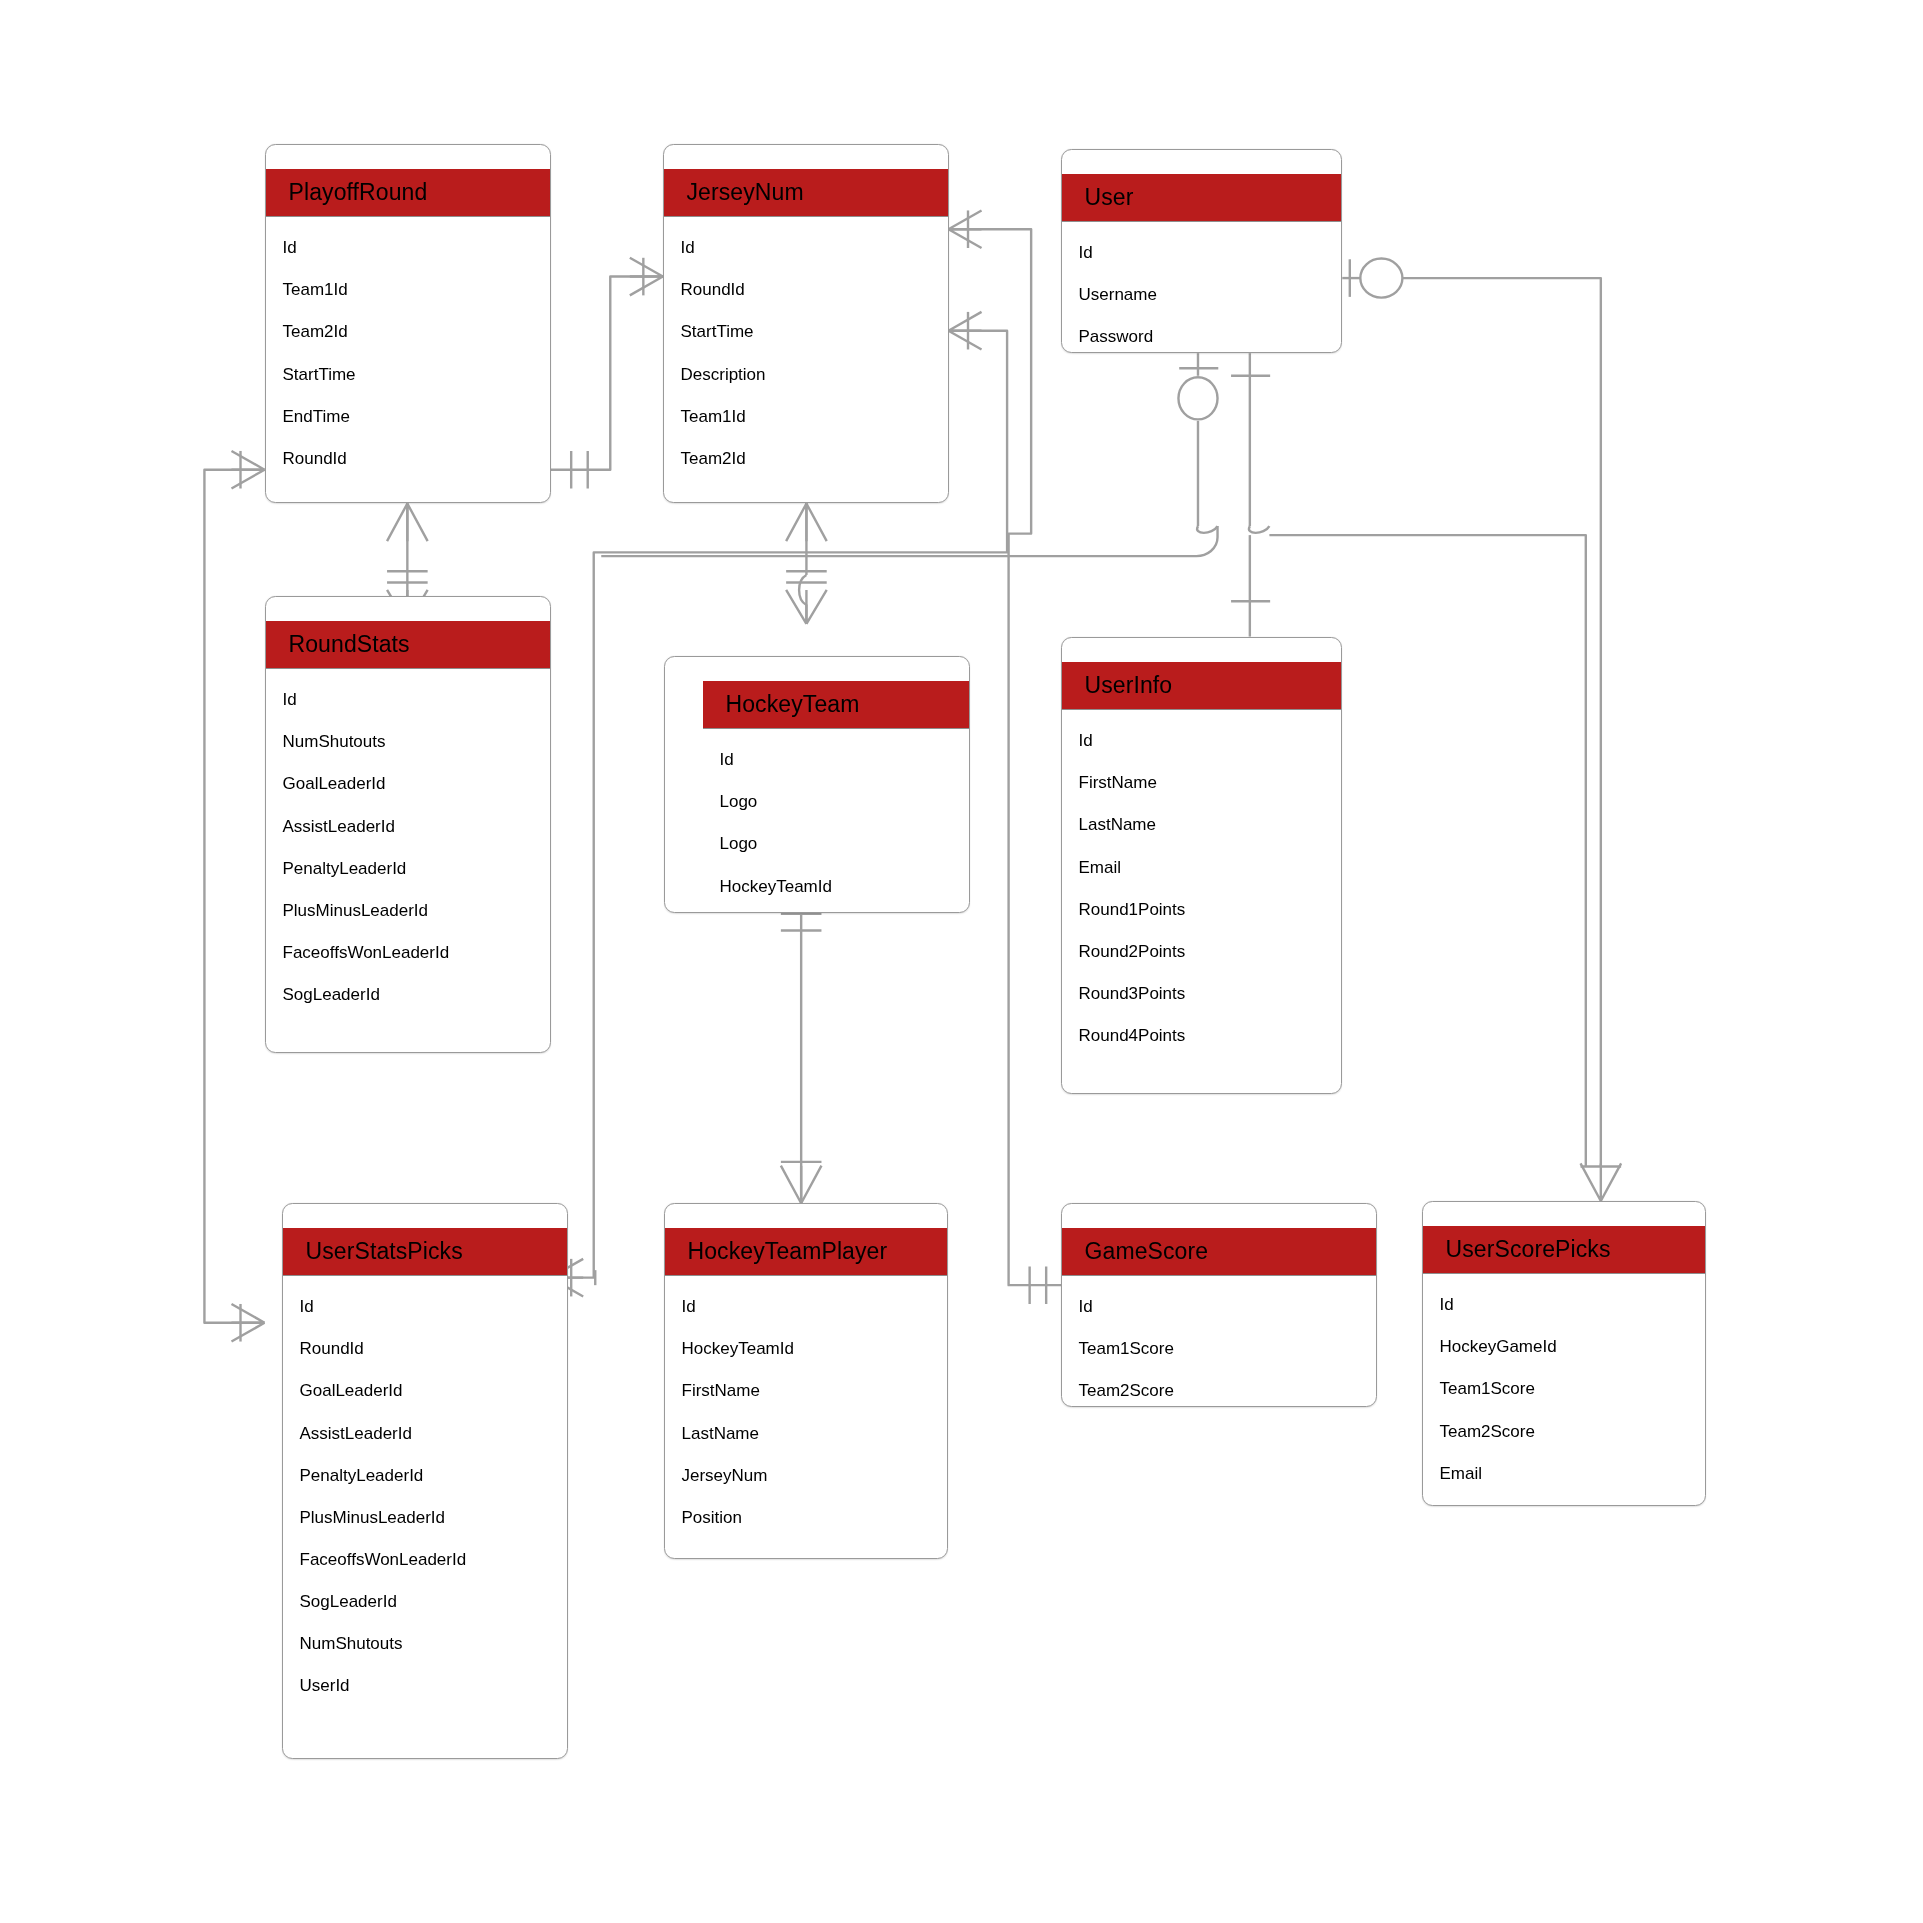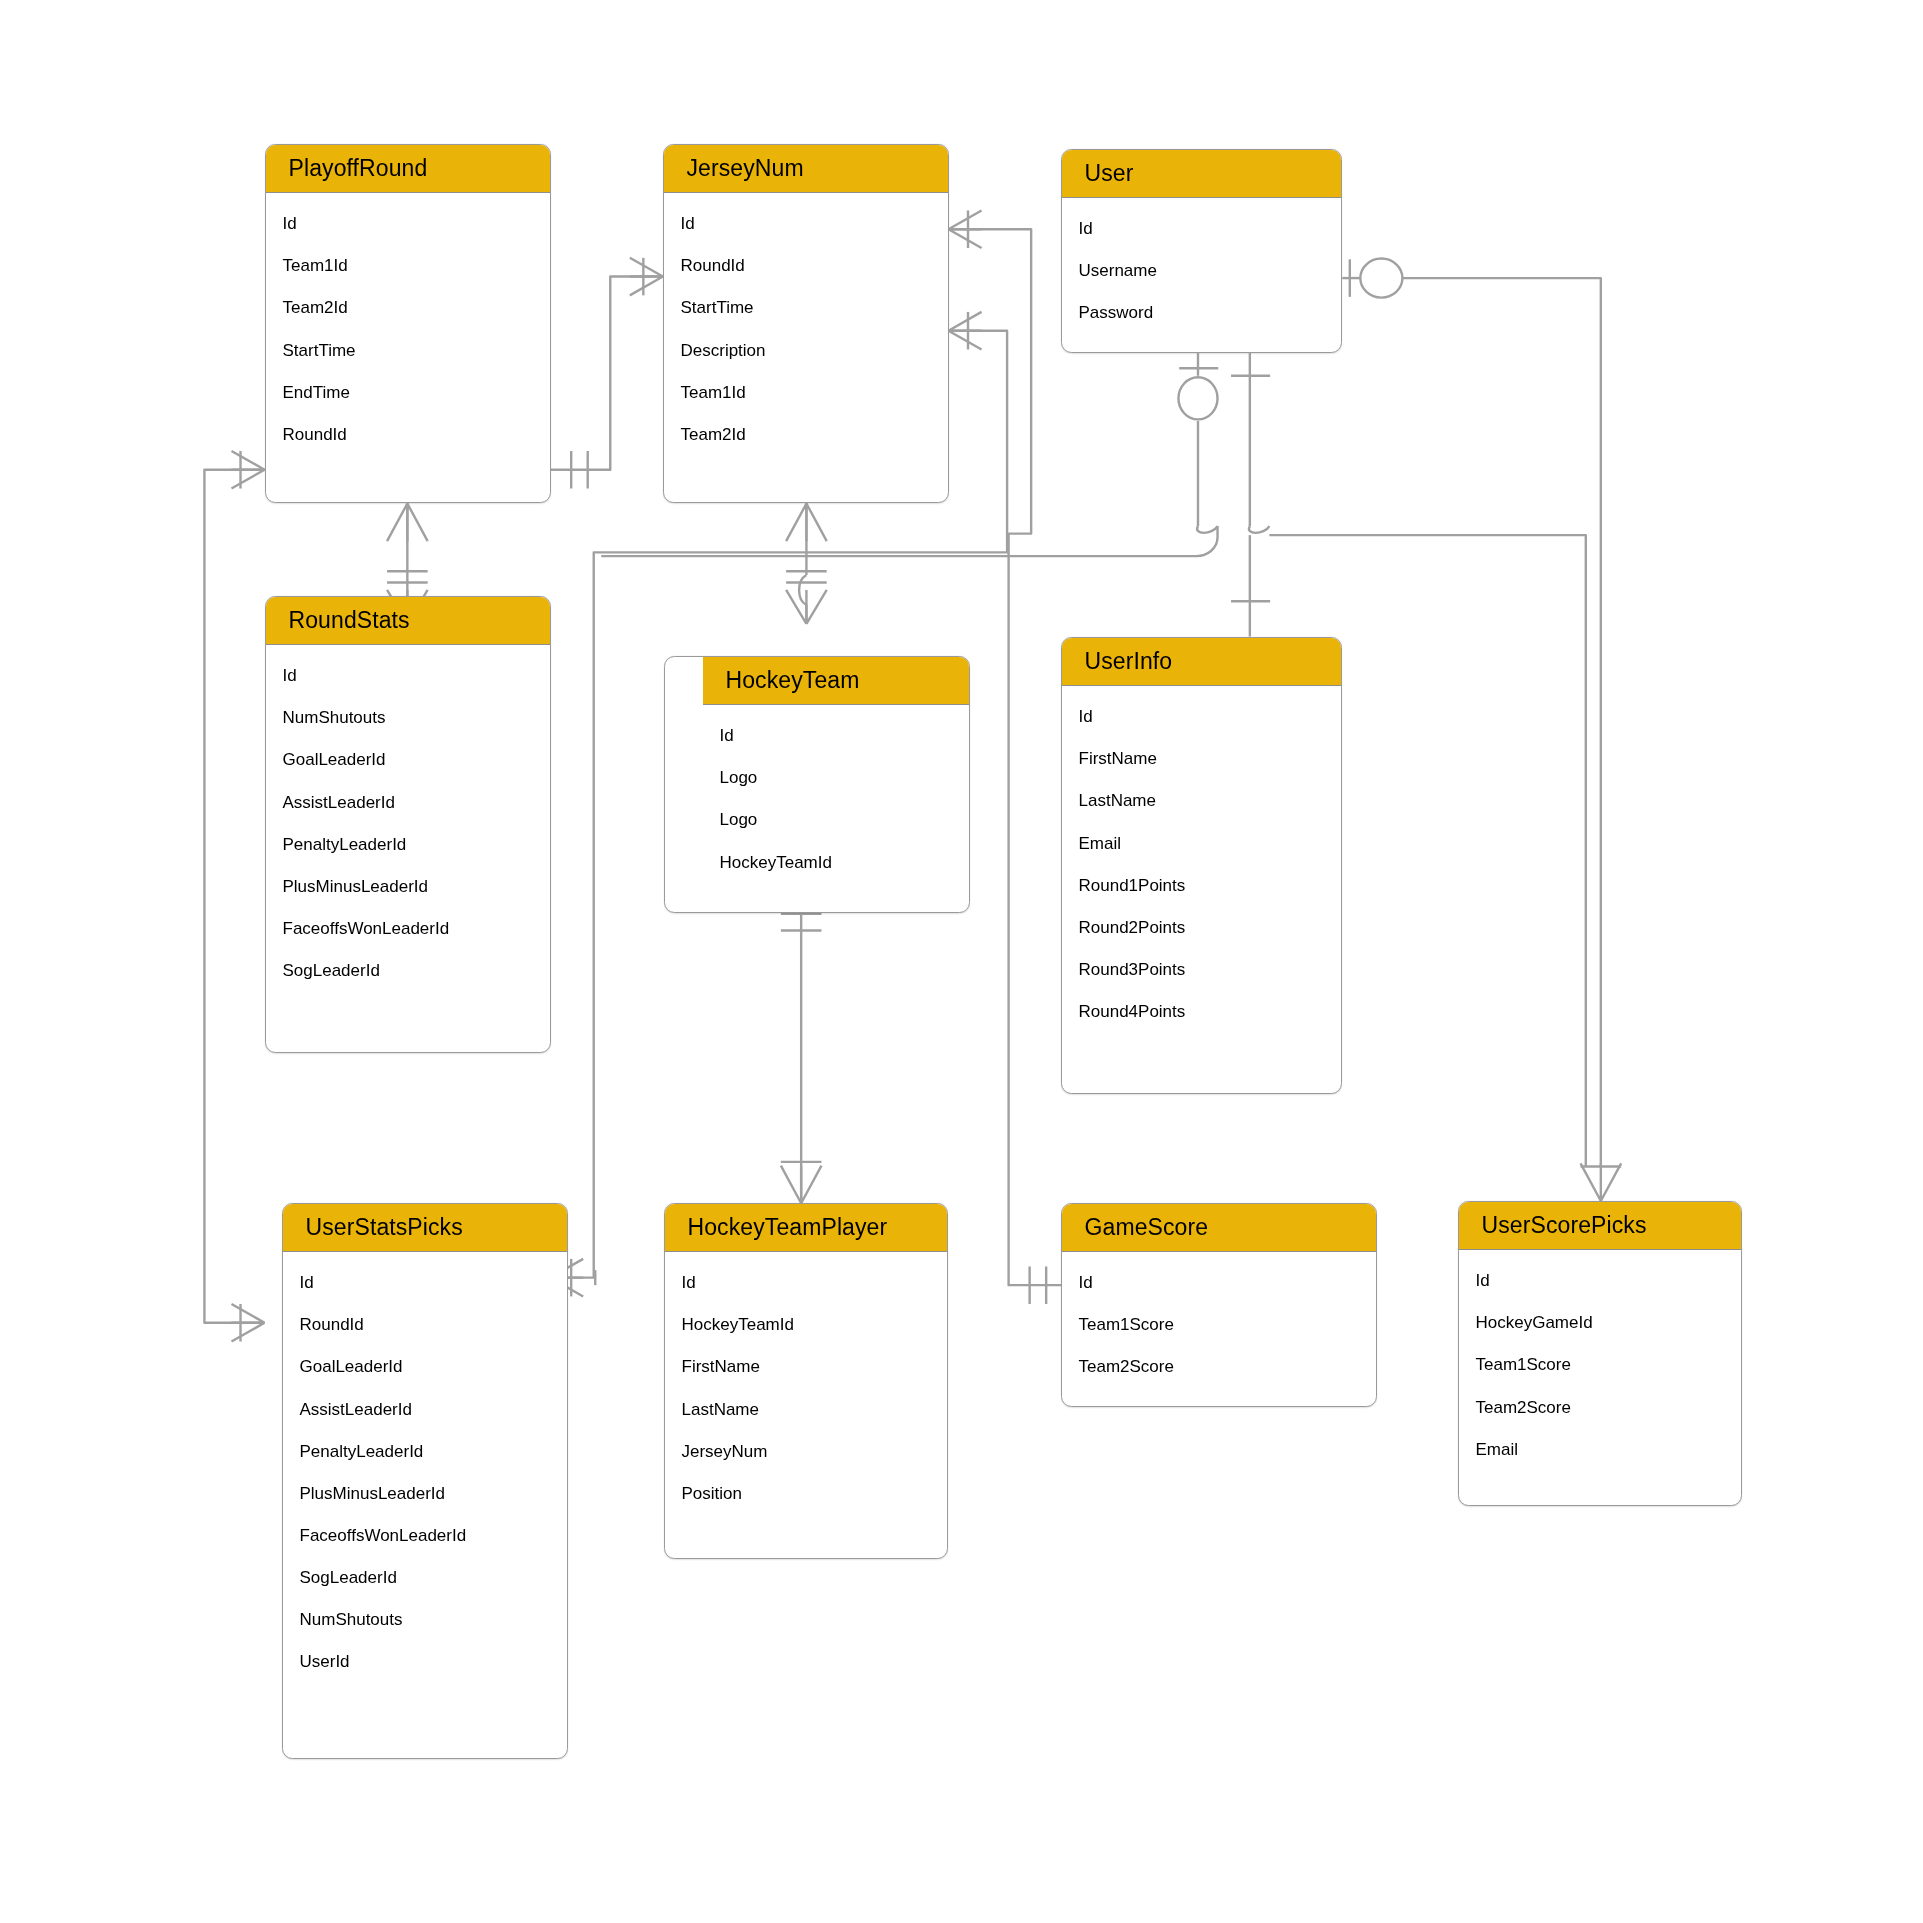--- a/index.html
+++ b/index.html
@@ -30,28 +30,29 @@
     position: absolute;
     box-sizing: border-box;
     background: #ffffff;
     border: 1.5px solid #9a9a9a;
     border-radius: 10.5px;
     overflow: hidden;
     box-shadow: 0 0.8px 1.5px rgba(0,0,0,0.12);
   }
   .entity-title {
     box-sizing: border-box;
-    background: #eab308;
+    background: #b91c1c;
     border-bottom: 1.5px solid #8e8e8e;
     color: #000000;
     font-size: 23px;
     line-height: 23px;
     padding: 12px 0 12px 22.5px;
     white-space: nowrap;
     letter-spacing: 0.1px;
+    margin-top: 24px;
   }
   .entity-fields {
     box-sizing: border-box;
     padding: 10.5px 0 10.5px 0;
   }
   .field {
     box-sizing: border-box;
     color: #000000;
     font-size: 17px;
     line-height: 22.5px;
@@ -258,21 +259,21 @@
 
   <div class="entity" style="left:1061px; top:1203px; width:316px; height:204px;">
     <div class="entity-title">GameScore</div>
     <div class="entity-fields">
       <div class="field">Id</div>
       <div class="field">Team1Score</div>
       <div class="field">Team2Score</div>
     </div>
   </div>
 
-  <div class="entity" style="left:1458px; top:1201px; width:284px; height:305px;">
+  <div class="entity" style="left:1422px; top:1201px; width:284px; height:305px;">
     <div class="entity-title">UserScorePicks</div>
     <div class="entity-fields">
       <div class="field">Id</div>
       <div class="field">HockeyGameId</div>
       <div class="field">Team1Score</div>
       <div class="field">Team2Score</div>
       <div class="field">Email</div>
     </div>
   </div>
 

